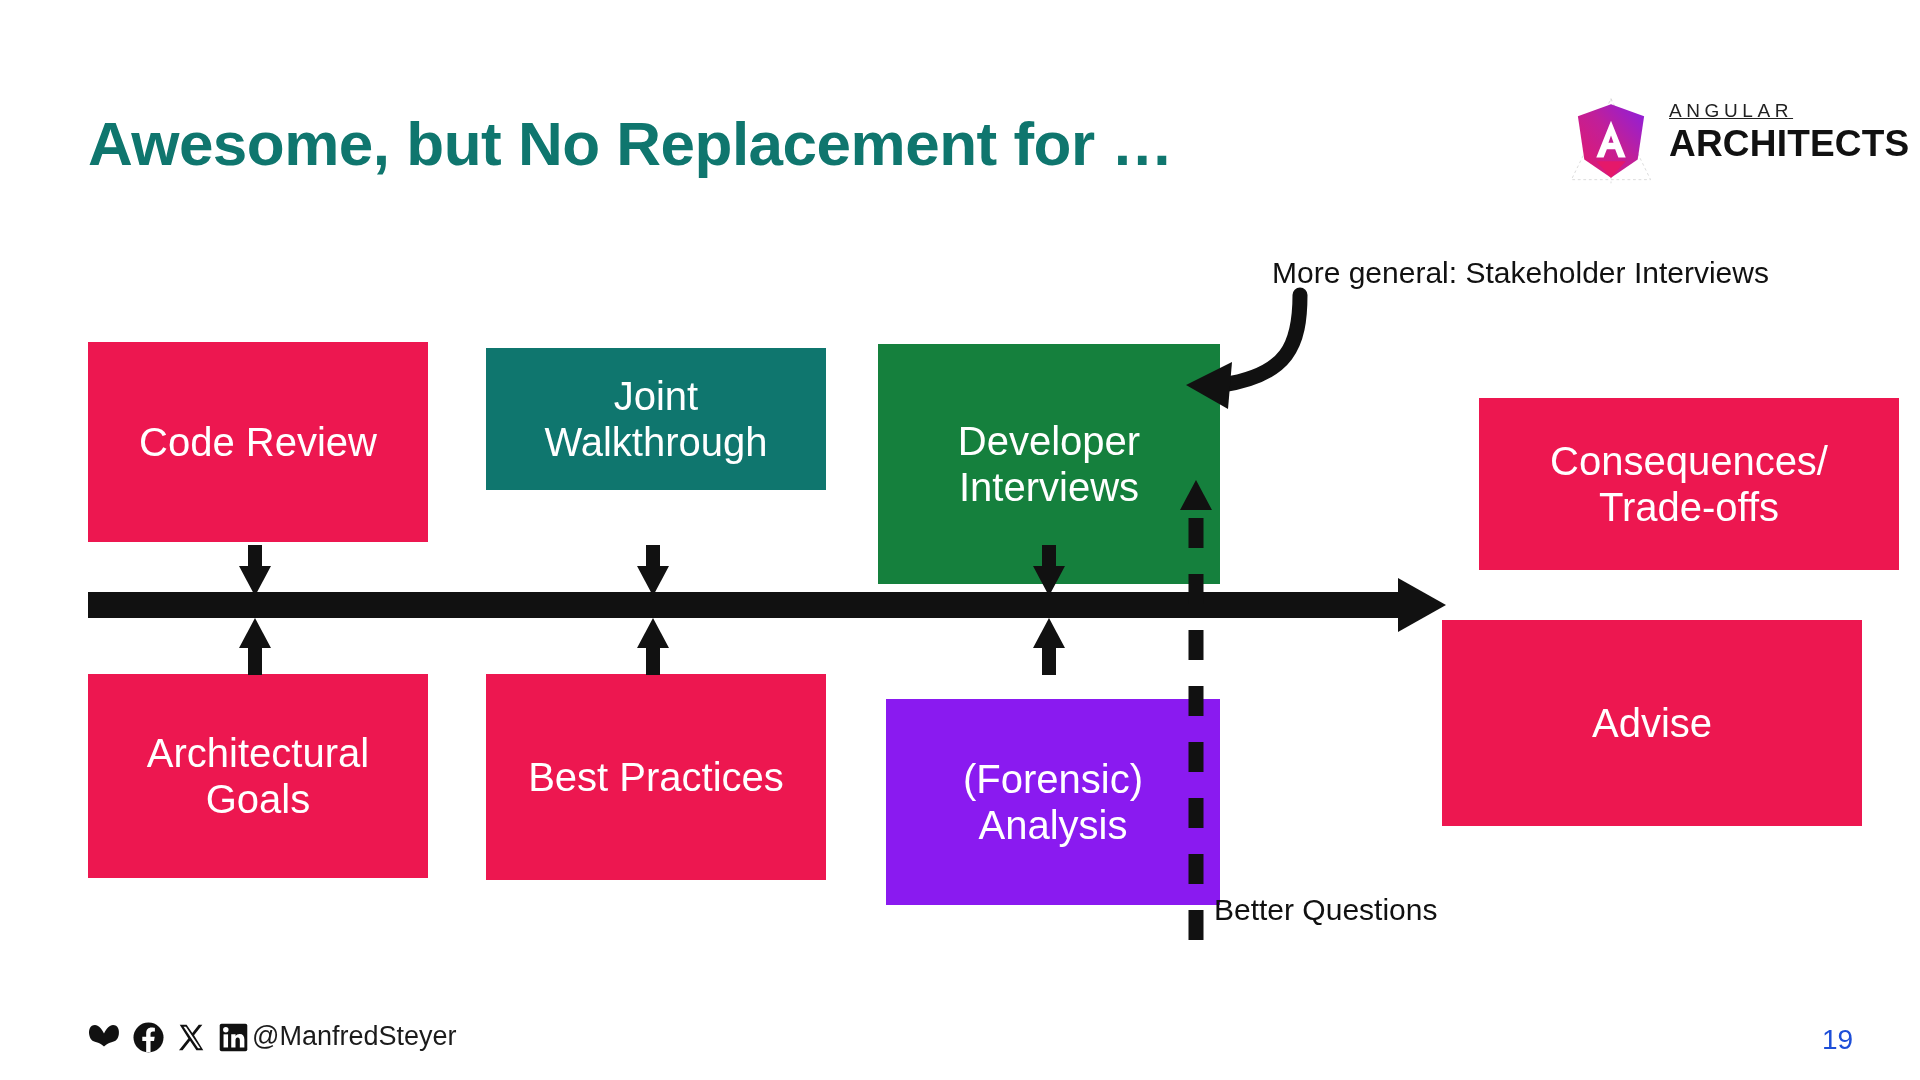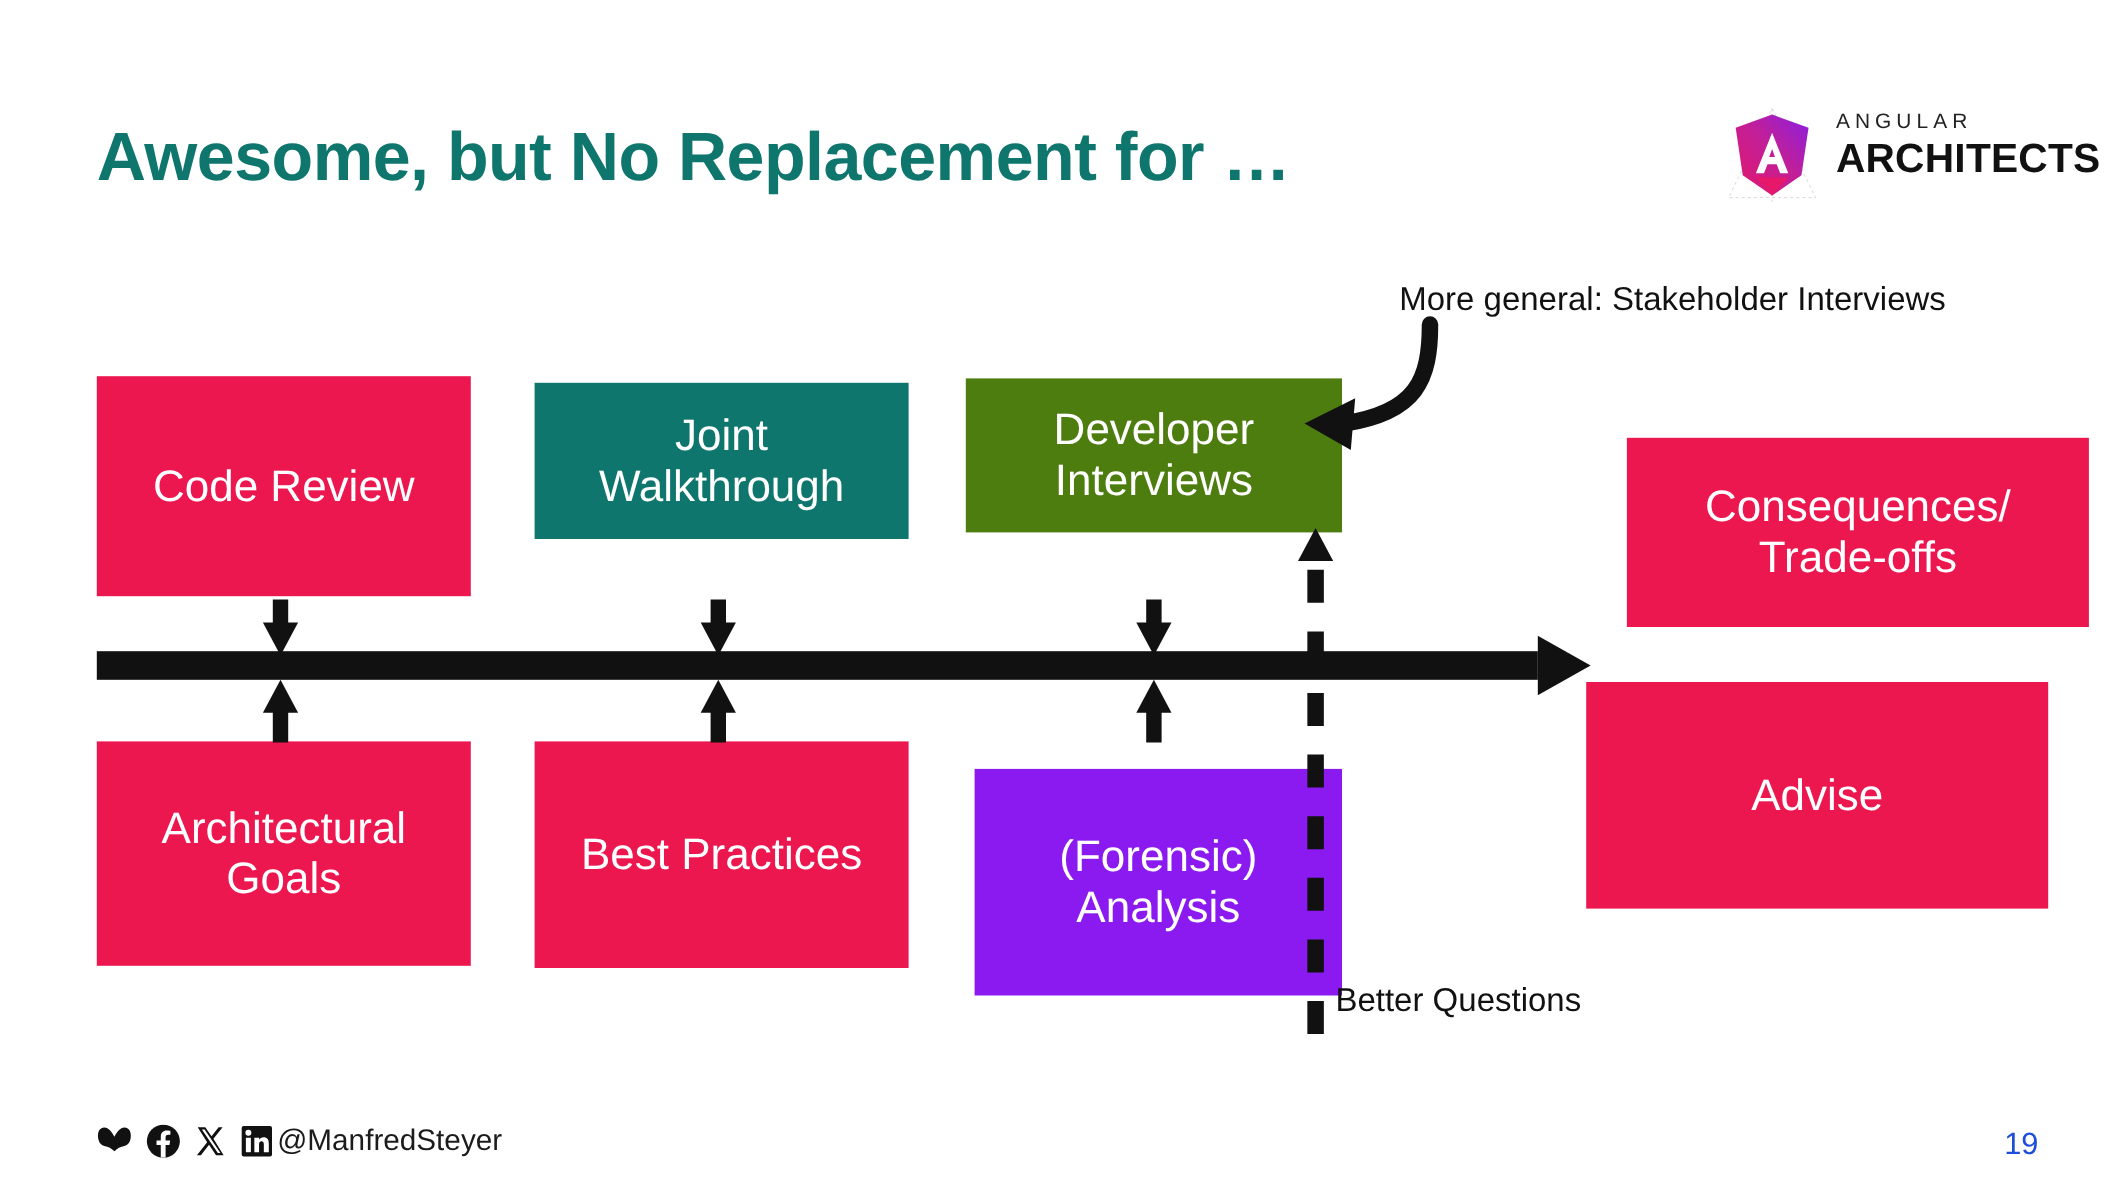--- a/index.html
+++ b/index.html
@@ -52,20 +52,21 @@
     left: 104px;
     top: 4px;
     width: 200px;
   }
   #logo-angular {
     font-size: 19px;
     letter-spacing: 4.6px;
     color: #222222;
     font-weight: normal;
     line-height: 24px;
+    text-decoration: underline;
   }
   #logo-architects {
     font-size: 37px;
     letter-spacing: 0.2px;
     color: #111111;
     font-weight: bold;
     line-height: 42px;
   }
 
   
@@ -160,21 +161,21 @@
     </div>
   </div>
 
   <div class="annotation" style="left:1272px; top:256px;">More general: Stakeholder Interviews</div>
 
   <div class="box" style="left:88px; top:342px; width:340px; height:200px; background:#ED1750;">Code Review</div>
 
   <div class="box" style="left:486px; top:348px; width:340px; height:142px; background:#0f766e;">Joint
 Walkthrough</div>
 
-  <div class="box" style="left:878px; top:344px; width:342px; height:140px; background:#4d7c0f;">Developer
+  <div class="box" style="left:878px; top:344px; width:342px; height:240px; background:#15803d;">Developer
 Interviews</div>
 
   <div class="box" style="left:1442px; top:398px; width:420px; height:172px; background:#ED1750;margin-left:37px;">Consequences/
 Trade-offs</div>
 
   <div class="box" style="left:88px; top:674px; width:340px; height:204px; background:#ED1750;">Architectural
 Goals</div>
 
   <div class="box" style="left:1442px; top:620px; width:420px; height:206px; background:#ED1750;">Advise</div>
 

